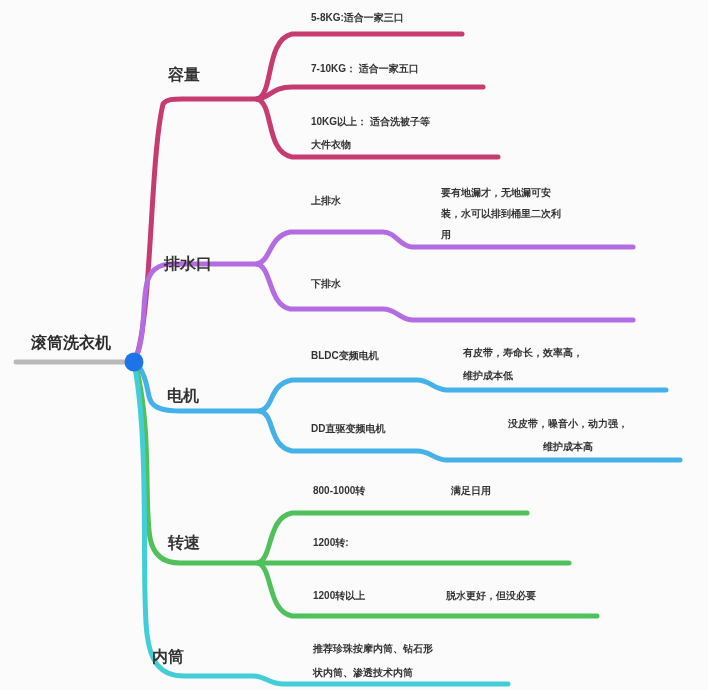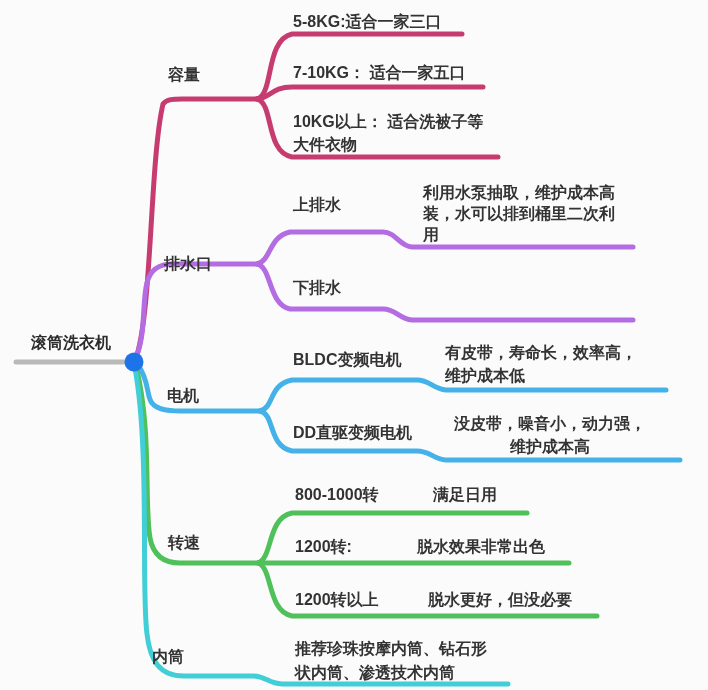--- a/index.html
+++ b/index.html
@@ -17,21 +17,21 @@
   .node{
     position:absolute;
     color:#333333;
     font-weight:600;
     white-space:pre-line;
     line-height:1.35;
     cursor:default;
   }
   .root-label{font-size:16px;color:#2b2b2b;font-weight:700;white-space:nowrap;}
   .branch-label{font-size:16px;white-space:nowrap;font-family:Liberation Mono, monospace;}
-  .child-label{font-size:16px;}
+  .child-label{font-size:10px;margin-left:18px;}
   .nowrap{white-space:nowrap;}
 </style>
 </head>
 <body>
 
 <div class="canvas">
 
   <svg width="708" height="690" viewBox="0 0 708 690">
     <g fill="none" stroke-width="5" stroke-linecap="round">
 
@@ -77,35 +77,34 @@
   <div class="node branch-label" style="left:167px;top:387px;">电机</div>
   <div class="node branch-label" style="left:168px;top:534px;">转速</div>
   <div class="node branch-label" style="left:152px;top:648px;">内筒</div>
 
   <div class="node child-label nowrap" style="left:293px;top:11px;">5-8KG:适合一家三口</div>
   <div class="node child-label nowrap" style="left:293px;top:62px;">7-10KG： 适合一家五口</div>
   <div class="node child-label" style="left:293px;top:110px;width:215px;line-height:23px;">10KG以上： 适合洗被子等
 大件衣物</div>
 
   <div class="node child-label nowrap" style="left:293px;top:194px;">上排水</div>
-  <div class="node child-label" style="left:423px;top:182px;width:215px;line-height:21px;">利用水泵抽取，维护成本高
+  <div class="node child-label" style="left:423px;top:182px;width:215px;line-height:21px;">要有地漏才，无地漏可安
 装，水可以排到桶里二次利
 用</div>
   <div class="node child-label nowrap" style="left:293px;top:277px;">下排水</div>
 
   <div class="node child-label nowrap" style="left:293px;top:349px;">BLDC变频电机</div>
   <div class="node child-label" style="left:445px;top:341px;width:210px;line-height:23px;">有皮带，寿命长，效率高，
 维护成本低</div>
   <div class="node child-label nowrap" style="left:293px;top:422px;">DD直驱变频电机</div>
   <div class="node child-label" style="left:445px;top:412px;width:210px;line-height:23px;text-align:center;">没皮带，噪音小，动力强，
 维护成本高</div>
 
   <div class="node child-label nowrap" style="left:295px;top:484px;">800-1000转</div>
   <div class="node child-label nowrap" style="left:433px;top:484px;">满足日用</div>
   <div class="node child-label nowrap" style="left:295px;top:536px;">1200转:</div>
-  <div class="node child-label nowrap" style="left:417px;top:536px;">脱水效果非常出色</div>
   <div class="node child-label nowrap" style="left:295px;top:589px;">1200转以上</div>
   <div class="node child-label nowrap" style="left:428px;top:589px;">脱水更好，但没必要</div>
 
   <div class="node child-label" style="left:295px;top:637px;width:215px;line-height:24px;">推荐珍珠按摩内筒、钻石形
 状内筒、渗透技术内筒</div>
 
 </div>
 
 </body></html>

